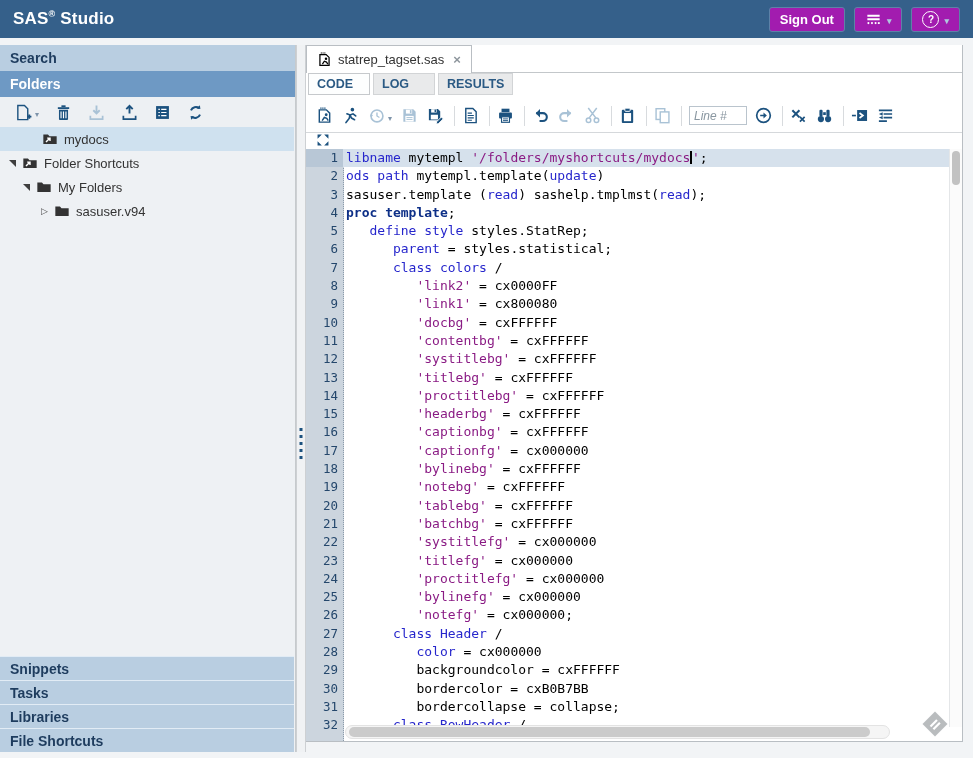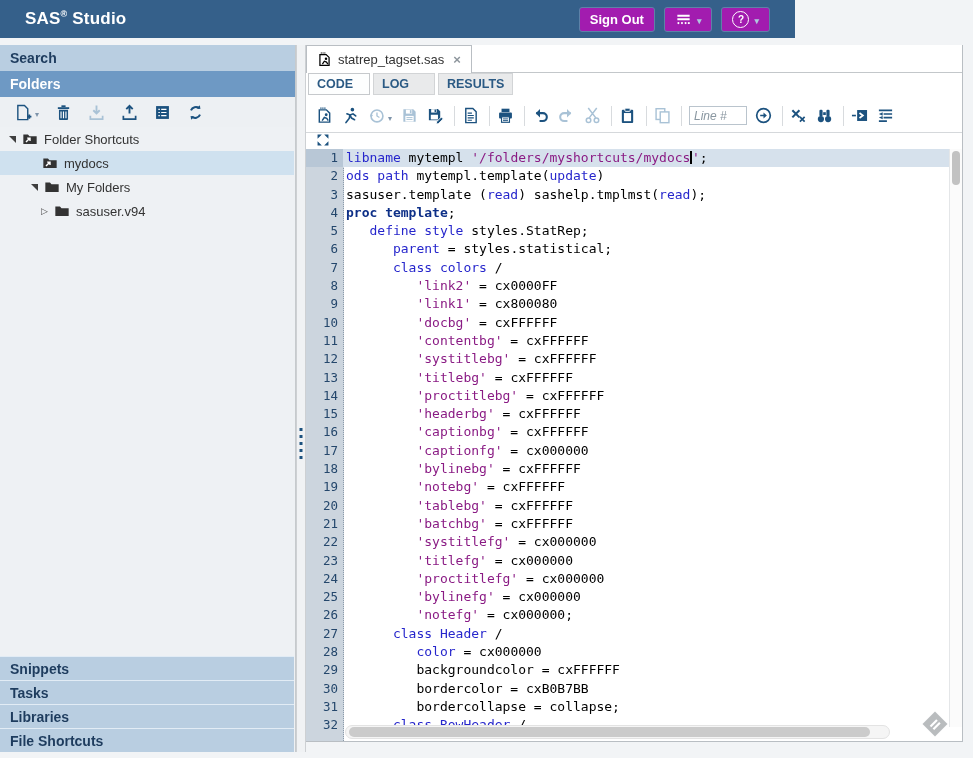--- a/index.html
+++ b/index.html
@@ -1,18 +1,18 @@
 <!DOCTYPE html>
 <html><head>
 <meta charset="utf-8">
 <style>
   html,body{margin:0;padding:0}
   body{position:relative;width:973px;height:758px;background:#f2f4f6;font-family:"Liberation Sans",sans-serif;overflow:hidden}
   
-  .topbar{position:absolute;left:0;top:0;width:795px;height:38px;background:#35608a;display:flex;align-items:center;justify-content:space-between;padding:0 25px;box-sizing:border-box}
+  .topbar{position:absolute;left:0;top:0;width:973px;height:38px;background:#35608a;display:flex;align-items:center;justify-content:space-between;padding:0 13px;box-sizing:border-box}
   .brand{color:#fff;font-size:17px;font-weight:bold;letter-spacing:.2px}
   .brand .sup{font-size:9px;vertical-align:super}
   .topbtns{display:flex;gap:9px;align-items:center}
   .tb{height:25px;background:#a21caf;border:1px solid #5d82a7;border-radius:3px;color:#fff;font-weight:bold;font-size:13px;padding:0 10px;display:flex;align-items:center;gap:5px;font-family:inherit;cursor:pointer}
   .crt2::after{content:"▾";color:#aec7dd;font-size:9px}
   .qc{width:15px;height:15px;border:1.5px solid #fff;border-radius:50%;font-size:10px;font-weight:bold;display:flex;align-items:center;justify-content:center}
   .micn svg{display:block;width:17px;height:17px}
   
   .sidebar{position:absolute;left:0;top:45px;width:296px;height:707px;background:#eef1f4;border-right:1px solid #c6cacd;box-sizing:border-box}
   .shead{height:26px;background:#b9cee1;color:#1e3c5e;font-weight:bold;font-size:14px;display:flex;align-items:center;padding:0 10px;cursor:pointer}
@@ -157,43 +157,43 @@
           <svg viewBox="0 0 18 18">
             <path d="M4.2 6.8A5.6 5.6 0 0 1 13 4.6" fill="none" stroke="currentColor" stroke-width="2.1"></path>
             <path d="M13.6 1.2l.6 4.2-4.2-.6z" fill="currentColor"></path>
             <path d="M13.8 11.2A5.6 5.6 0 0 1 5 13.4" fill="none" stroke="currentColor" stroke-width="2.1"></path>
             <path d="M4.4 16.8l-.6-4.2 4.2.6z" fill="currentColor"></path>
           </svg>
         </span>
       </span>
     </div>
   <div class="tree" id="tree">
+      <div class="trow sel" style="padding-left: 26px;">
+        <span class="arrow"></span>
+        <span class="icn ticon">
+          <svg viewBox="0 0 18 18">
+            <path d="M1.5 4h5.2L8.4 6h8.1v8.5H1.5z" fill="currentColor"></path>
+            <path d="M4.5 12.5L9 8M5.8 8H9v3.2" fill="none" stroke="#fff" stroke-width="1.6"></path>
+          </svg>
+        </span>
+        <span class="tlabel">mydocs</span>
+      </div>
       <div class="trow" style="padding-left: 6px;">
         <span class="arrow">
           <i class="arr-exp"></i>
         </span>
         <span class="icn ticon">
           <svg viewBox="0 0 18 18">
             <path d="M1.5 4h5.2L8.4 6h8.1v8.5H1.5z" fill="currentColor"></path>
             <path d="M4.5 12.5L9 8M5.8 8H9v3.2" fill="none" stroke="#fff" stroke-width="1.6"></path>
           </svg>
         </span>
         <span class="tlabel">Folder Shortcuts</span>
       </div>
-      <div class="trow sel" style="padding-left: 26px;">
-        <span class="arrow"></span>
-        <span class="icn ticon">
-          <svg viewBox="0 0 18 18">
-            <path d="M1.5 4h5.2L8.4 6h8.1v8.5H1.5z" fill="currentColor"></path>
-            <path d="M4.5 12.5L9 8M5.8 8H9v3.2" fill="none" stroke="#fff" stroke-width="1.6"></path>
-          </svg>
-        </span>
-        <span class="tlabel">mydocs</span>
-      </div>
-      <div class="trow" style="padding-left: 20px; margin-left: 8px;">
+      <div class="trow" style="padding-left: 20px;">
         <span class="arrow">
           <i class="arr-exp"></i>
         </span>
         <span class="icn ticon">
           <svg viewBox="0 0 18 18">
             <path d="M1.5 4h5.2L8.4 6h8.1v8.5H1.5z" fill="currentColor"></path>
           </svg>
         </span>
         <span class="tlabel">My Folders</span>
       </div>

